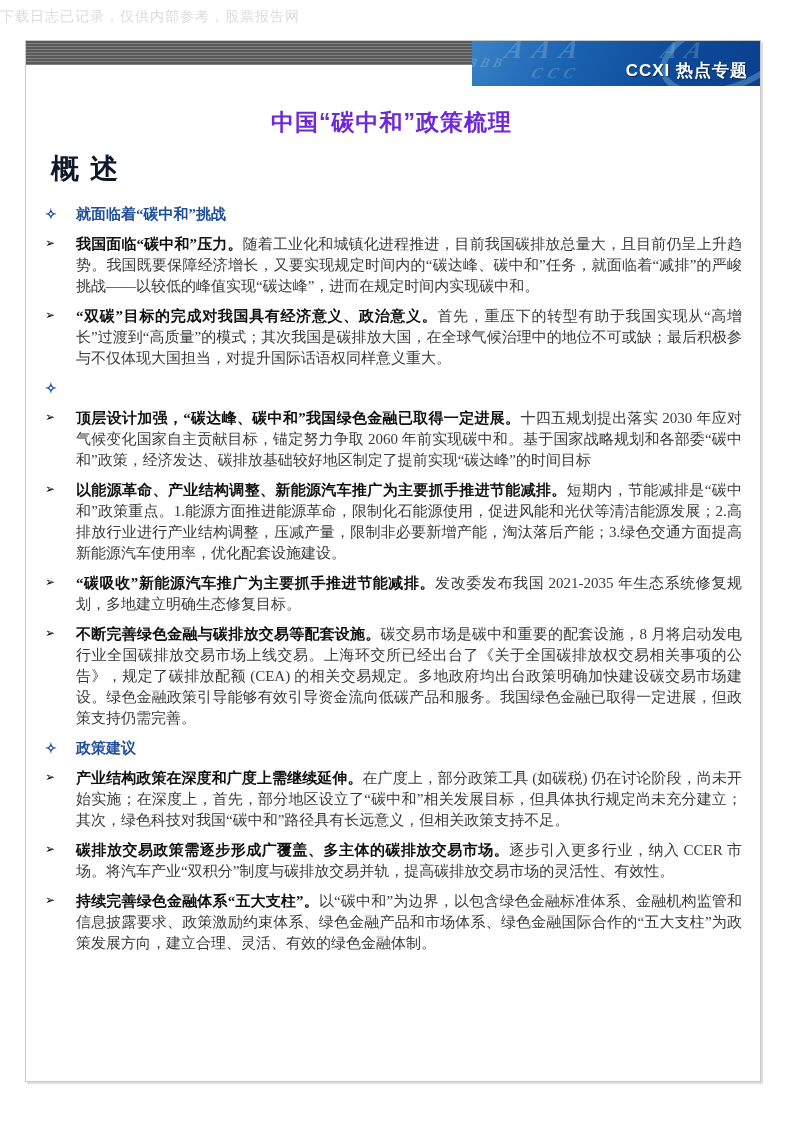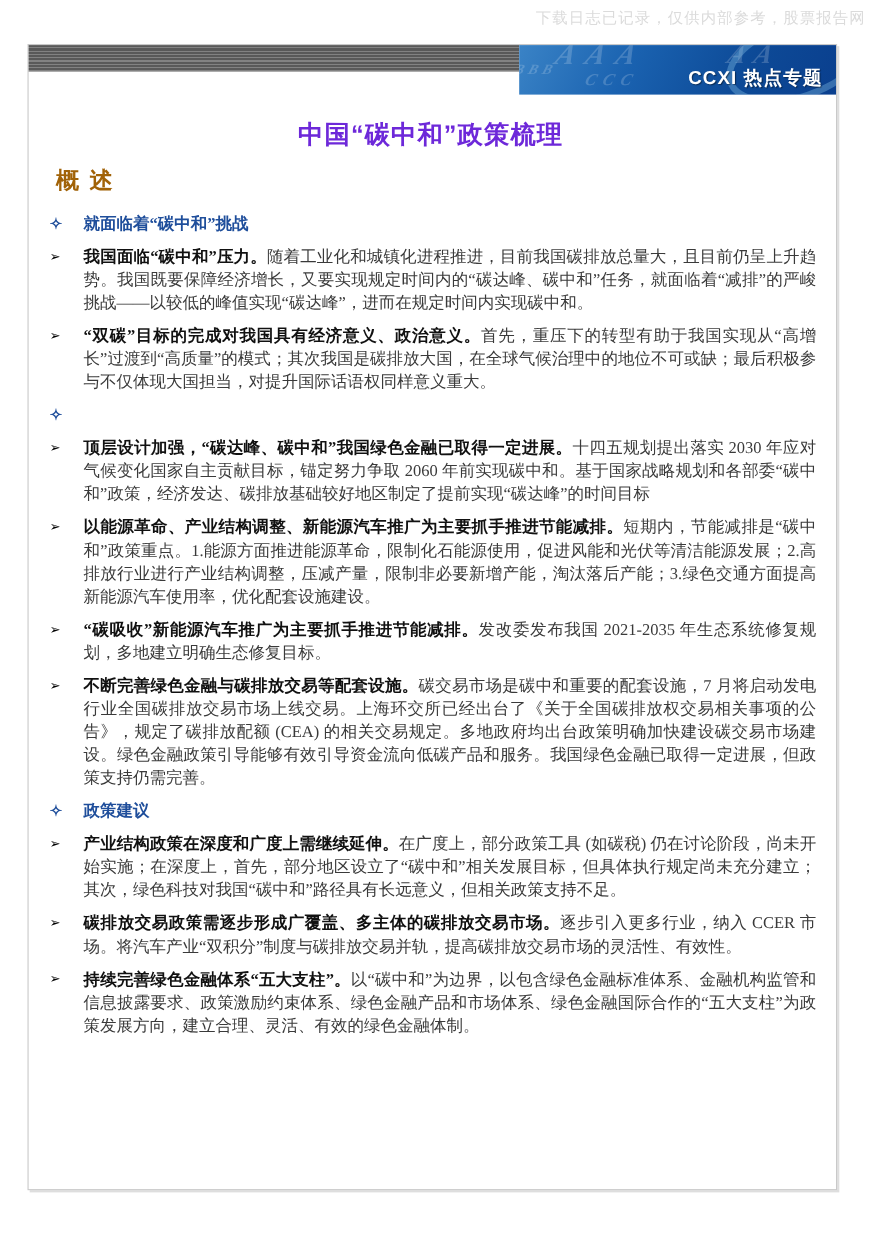--- a/index.html
+++ b/index.html
@@ -2,21 +2,21 @@
 <html><head>
 <meta charset="utf-8">
 <style>
   html,body{margin:0;padding:0;}
   body{
     width:793px;height:1122px;position:relative;background:#ffffff;
     font-family:"Liberation Serif","DejaVu Serif",serif;
     -webkit-font-smoothing:antialiased;overflow:hidden;
   }
   .watermark{
-    position:absolute;top:8px;left:0;right:6px;text-align:right;
+    position:absolute;top:8px;left:0;right:6px;text-align:left;
     color:#dbdbdb;font-size:14px;letter-spacing:1px;
     font-family:"Liberation Sans","DejaVu Sans",sans-serif;
   }
   .page{
     position:absolute;left:25px;top:40px;width:734px;height:1040px;
     background:#ffffff;border:1px solid #c9c9c9;
     box-shadow:2px 2px 0 #dedede;
   }
   .header{position:relative;height:45px;width:100%;}
   .stripes{
@@ -46,21 +46,21 @@
     font-family:"Liberation Sans","DejaVu Sans",sans-serif;
     text-shadow:1px 1px 1px rgba(0,0,0,.45);
   }
   .content{padding:0 18px 0 15px;}
   .doc-title{
     text-align:center;font-size:23px;font-weight:bold;color:#6d28d9;
     margin:21px 0 12px;letter-spacing:1px;
     font-family:"Liberation Sans","DejaVu Sans",sans-serif;
   }
   .overview{
-    font-size:21px;font-weight:bold;color:#a16207;
+    font-size:28px;font-weight:bold;color:#0f172a;
     margin:12px 0 16px;letter-spacing:2px;padding-left:10px;
   }
   .subhead{
     display:flex;align-items:flex-start;color:#1f4e9b;font-weight:bold;
     font-size:15px;line-height:21px;margin:3px 0 9px;
   }
   .subhead .marker{width:35px;flex:0 0 35px;font-size:14px;padding-left:4px;box-sizing:border-box;}
   .bullet{display:flex;align-items:flex-start;margin:0 0 9px;}
   .bullet .marker{
     width:35px;flex:0 0 35px;font-size:12px;color:#000;
@@ -126,21 +126,21 @@
       <div class="ptext"><span class="lead">以能源革命、产业结构调整、新能源汽车推广为主要抓手推进节能减排。</span><span>短期内，节能减排是“碳中和”政策重点。1.能源方面推进能源革命，限制化石能源使用，促进风能和光伏等清洁能源发展；2.高排放行业进行产业结构调整，压减产量，限制非必要新增产能，淘汰落后产能；3.绿色交通方面提高新能源汽车使用率，优化配套设施建设。</span></div>
     </div>
 
     <div class="bullet">
       <span class="marker">➢</span>
       <div class="ptext"><span class="lead">“碳吸收”新能源汽车推广为主要抓手推进节能减排。</span><span>发改委发布我国 2021-2035 年生态系统修复规划，多地建立明确生态修复目标。</span></div>
     </div>
 
     <div class="bullet">
       <span class="marker">➢</span>
-      <div class="ptext"><span class="lead">不断完善绿色金融与碳排放交易等配套设施。</span><span>碳交易市场是碳中和重要的配套设施，7 月将启动发电行业全国碳排放交易市场上线交易。上海环交所已经出台了《关于全国碳排放权交易相关事项的公告》，规定了碳排放配额 (CEA) 的相关交易规定。多地政府均出台政策明确加快建设碳交易市场建设。绿色金融政策引导能够有效引导资金流向低碳产品和服务。我国绿色金融已取得一定进展，但政策支持仍需完善。</span></div>
+      <div class="ptext"><span class="lead">不断完善绿色金融与碳排放交易等配套设施。</span><span>碳交易市场是碳中和重要的配套设施，8 月将启动发电行业全国碳排放交易市场上线交易。上海环交所已经出台了《关于全国碳排放权交易相关事项的公告》，规定了碳排放配额 (CEA) 的相关交易规定。多地政府均出台政策明确加快建设碳交易市场建设。绿色金融政策引导能够有效引导资金流向低碳产品和服务。我国绿色金融已取得一定进展，但政策支持仍需完善。</span></div>
     </div>
 
     <div class="subhead">
       <span class="marker">✧</span>
       <span>政策建议</span>
     </div>
 
     <div class="bullet">
       <span class="marker">➢</span>
       <div class="ptext"><span class="lead">产业结构政策在深度和广度上需继续延伸。</span><span>在广度上，部分政策工具 (如碳税) 仍在讨论阶段，尚未开始实施；在深度上，首先，部分地区设立了“碳中和”相关发展目标，但具体执行规定尚未充分建立；其次，绿色科技对我国“碳中和”路径具有长远意义，但相关政策支持不足。</span></div>

